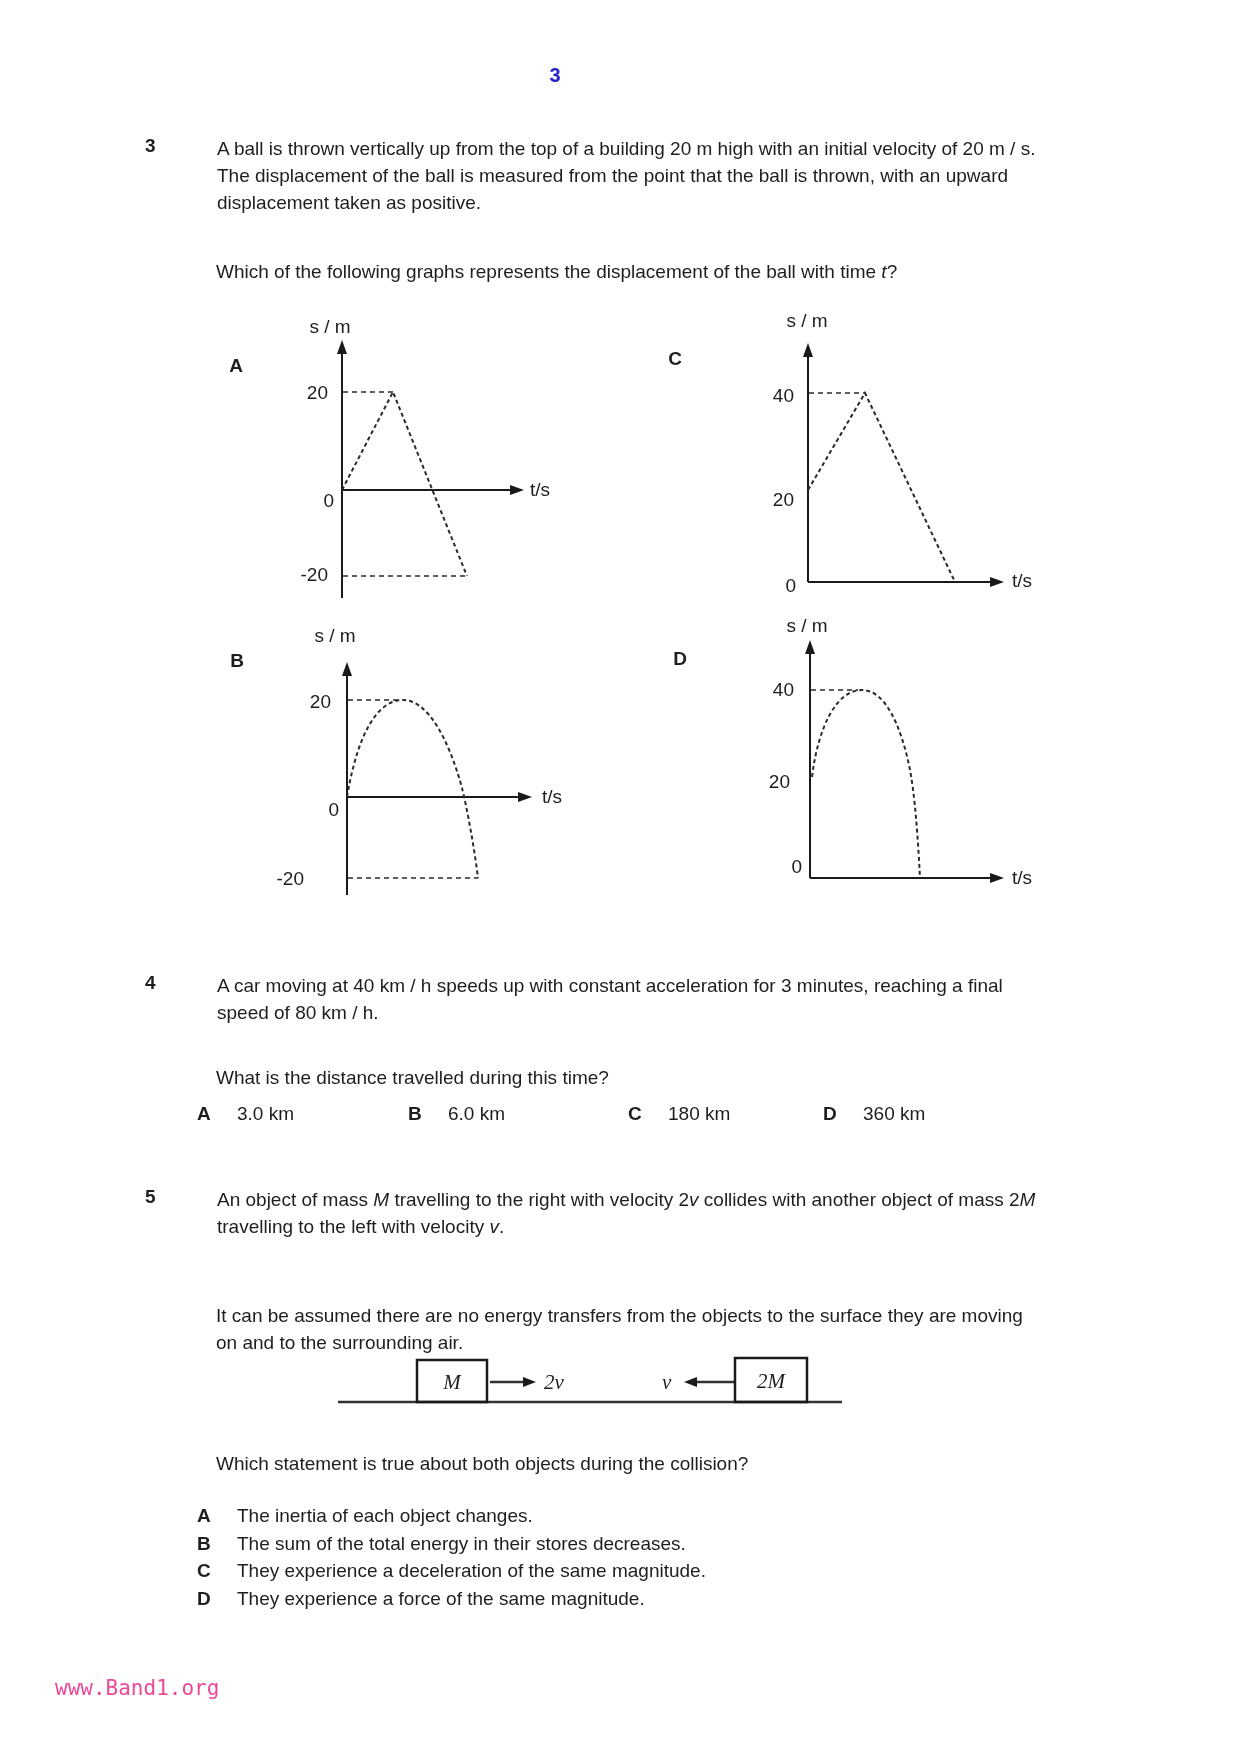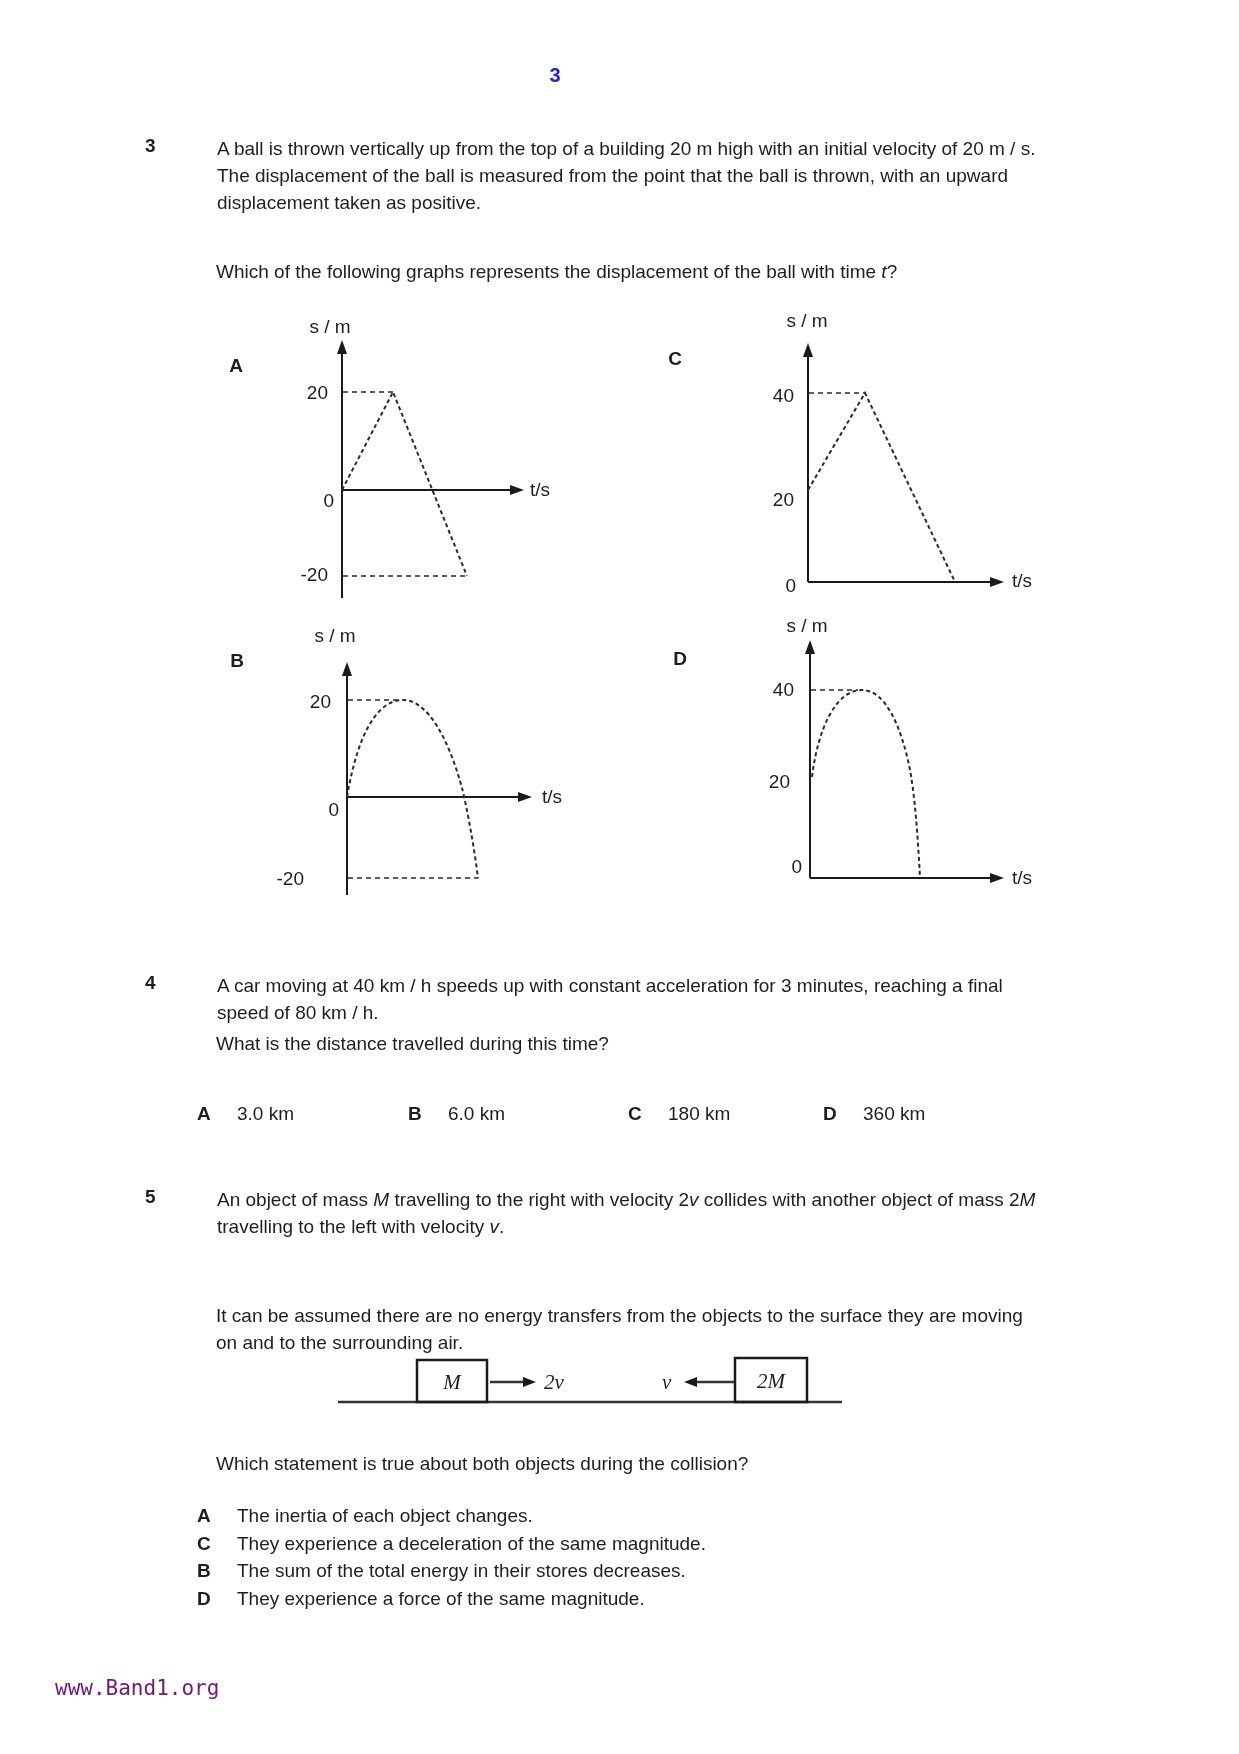--- a/index.html
+++ b/index.html
@@ -25,21 +25,21 @@
   svg text{font-family:"Liberation Sans",sans-serif;font-size:19px;fill:#1e1e1e;}
   .axis{stroke:#1a1a1a;stroke-width:2;fill:none;}
   .curve{stroke:#2a2a2a;stroke-width:2;fill:none;stroke-dasharray:4 3;}
   .tickdash{stroke:#2a2a2a;stroke-width:1.6;fill:none;stroke-dasharray:5 4;}
   .ah{fill:#1a1a1a;stroke:none;}
   .glabel{font-weight:bold;}
   .blk{fill:none;stroke:#1a1a1a;stroke-width:2.5;}
   .sline{stroke:#333;stroke-width:2.5;}
   .vlabel{font-family:"Liberation Serif",serif;font-style:italic;font-size:21px;}
   .footer{position:absolute;left:55px;top:1676px;
-    font-family:"DejaVu Sans Mono","Liberation Mono",monospace;font-size:21px;color:#701a75;}
+    font-family:"DejaVu Sans Mono","Liberation Mono",monospace;font-size:21px;color:#ec4899;}
 </style>
 </head>
 <body>
 
 <div id="page">
 
   <div class="pagenum">3</div>
 
   <div class="q" style="top:135px">
     <span class="qnum">3</span>
@@ -106,21 +106,21 @@
     <path class="tickdash" d="M171,90 L218,90"></path>
     <text x="150" y="188" text-anchor="end">20</text>
     <path class="curve" d="M172,177 C178,128 196,90 222,90 C246,90 261,128 269,165 C275,193 278,240 280,278"></path>
     <text x="162" y="273" text-anchor="end">0</text>
   </svg>
 
   <div class="q" style="top:972px">
     <span class="qnum">4</span>
     <div class="qtext">A car moving at 40 km / h speeds up with constant acceleration for 3 minutes, reaching a final speed of 80 km / h.</div>
   </div>
-  <div class="para" style="top:1030px">What is the distance travelled during this time?</div>
+  <div class="para" style="top:1064px">What is the distance travelled during this time?</div>
   <div class="optrow4" style="position:absolute;left:0;top:1103px;width:1239px;height:27px">
     <span class="opt-letter" style="left:197px">A</span>
     <span class="opt-text" style="left:237px">3.0 km</span>
     <span class="opt-letter" style="left:408px">B</span>
     <span class="opt-text" style="left:448px">6.0 km</span>
     <span class="opt-letter" style="left:628px">C</span>
     <span class="opt-text" style="left:668px">180 km</span>
     <span class="opt-letter" style="left:823px">D</span>
     <span class="opt-text" style="left:863px">360 km</span>
   </div>
@@ -142,20 +142,20 @@
     <path class="sline" d="M404,44 L364,44"></path>
     <polygon class="ah" points="354,44 367,39 367,49"></polygon>
     <rect class="blk" x="405" y="20" width="72" height="44"></rect>
     <text x="441" y="50" text-anchor="middle" class="vlabel"><tspan>2</tspan><tspan>M</tspan></text>
   </svg>
 
   <div class="para" style="top:1450px">Which statement is true about both objects during the collision?</div>
 
   <div class="opts5">
     <div class="row"><span class="opt-letter">A</span><span class="opt-text">The inertia of each object changes.</span></div>
+    <div class="row"><span class="opt-letter">B</span><span class="opt-text">The sum of the total energy in their stores decreases.</span></div>
     <div class="row"><span class="opt-letter">C</span><span class="opt-text">They experience a deceleration of the same magnitude.</span></div>
-    <div class="row"><span class="opt-letter">B</span><span class="opt-text">The sum of the total energy in their stores decreases.</span></div>
     <div class="row"><span class="opt-letter">D</span><span class="opt-text">They experience a force of the same magnitude.</span></div>
   </div>
 
   <div class="footer">www.Band1.org</div>
 
 </div>
 
 </body></html>

